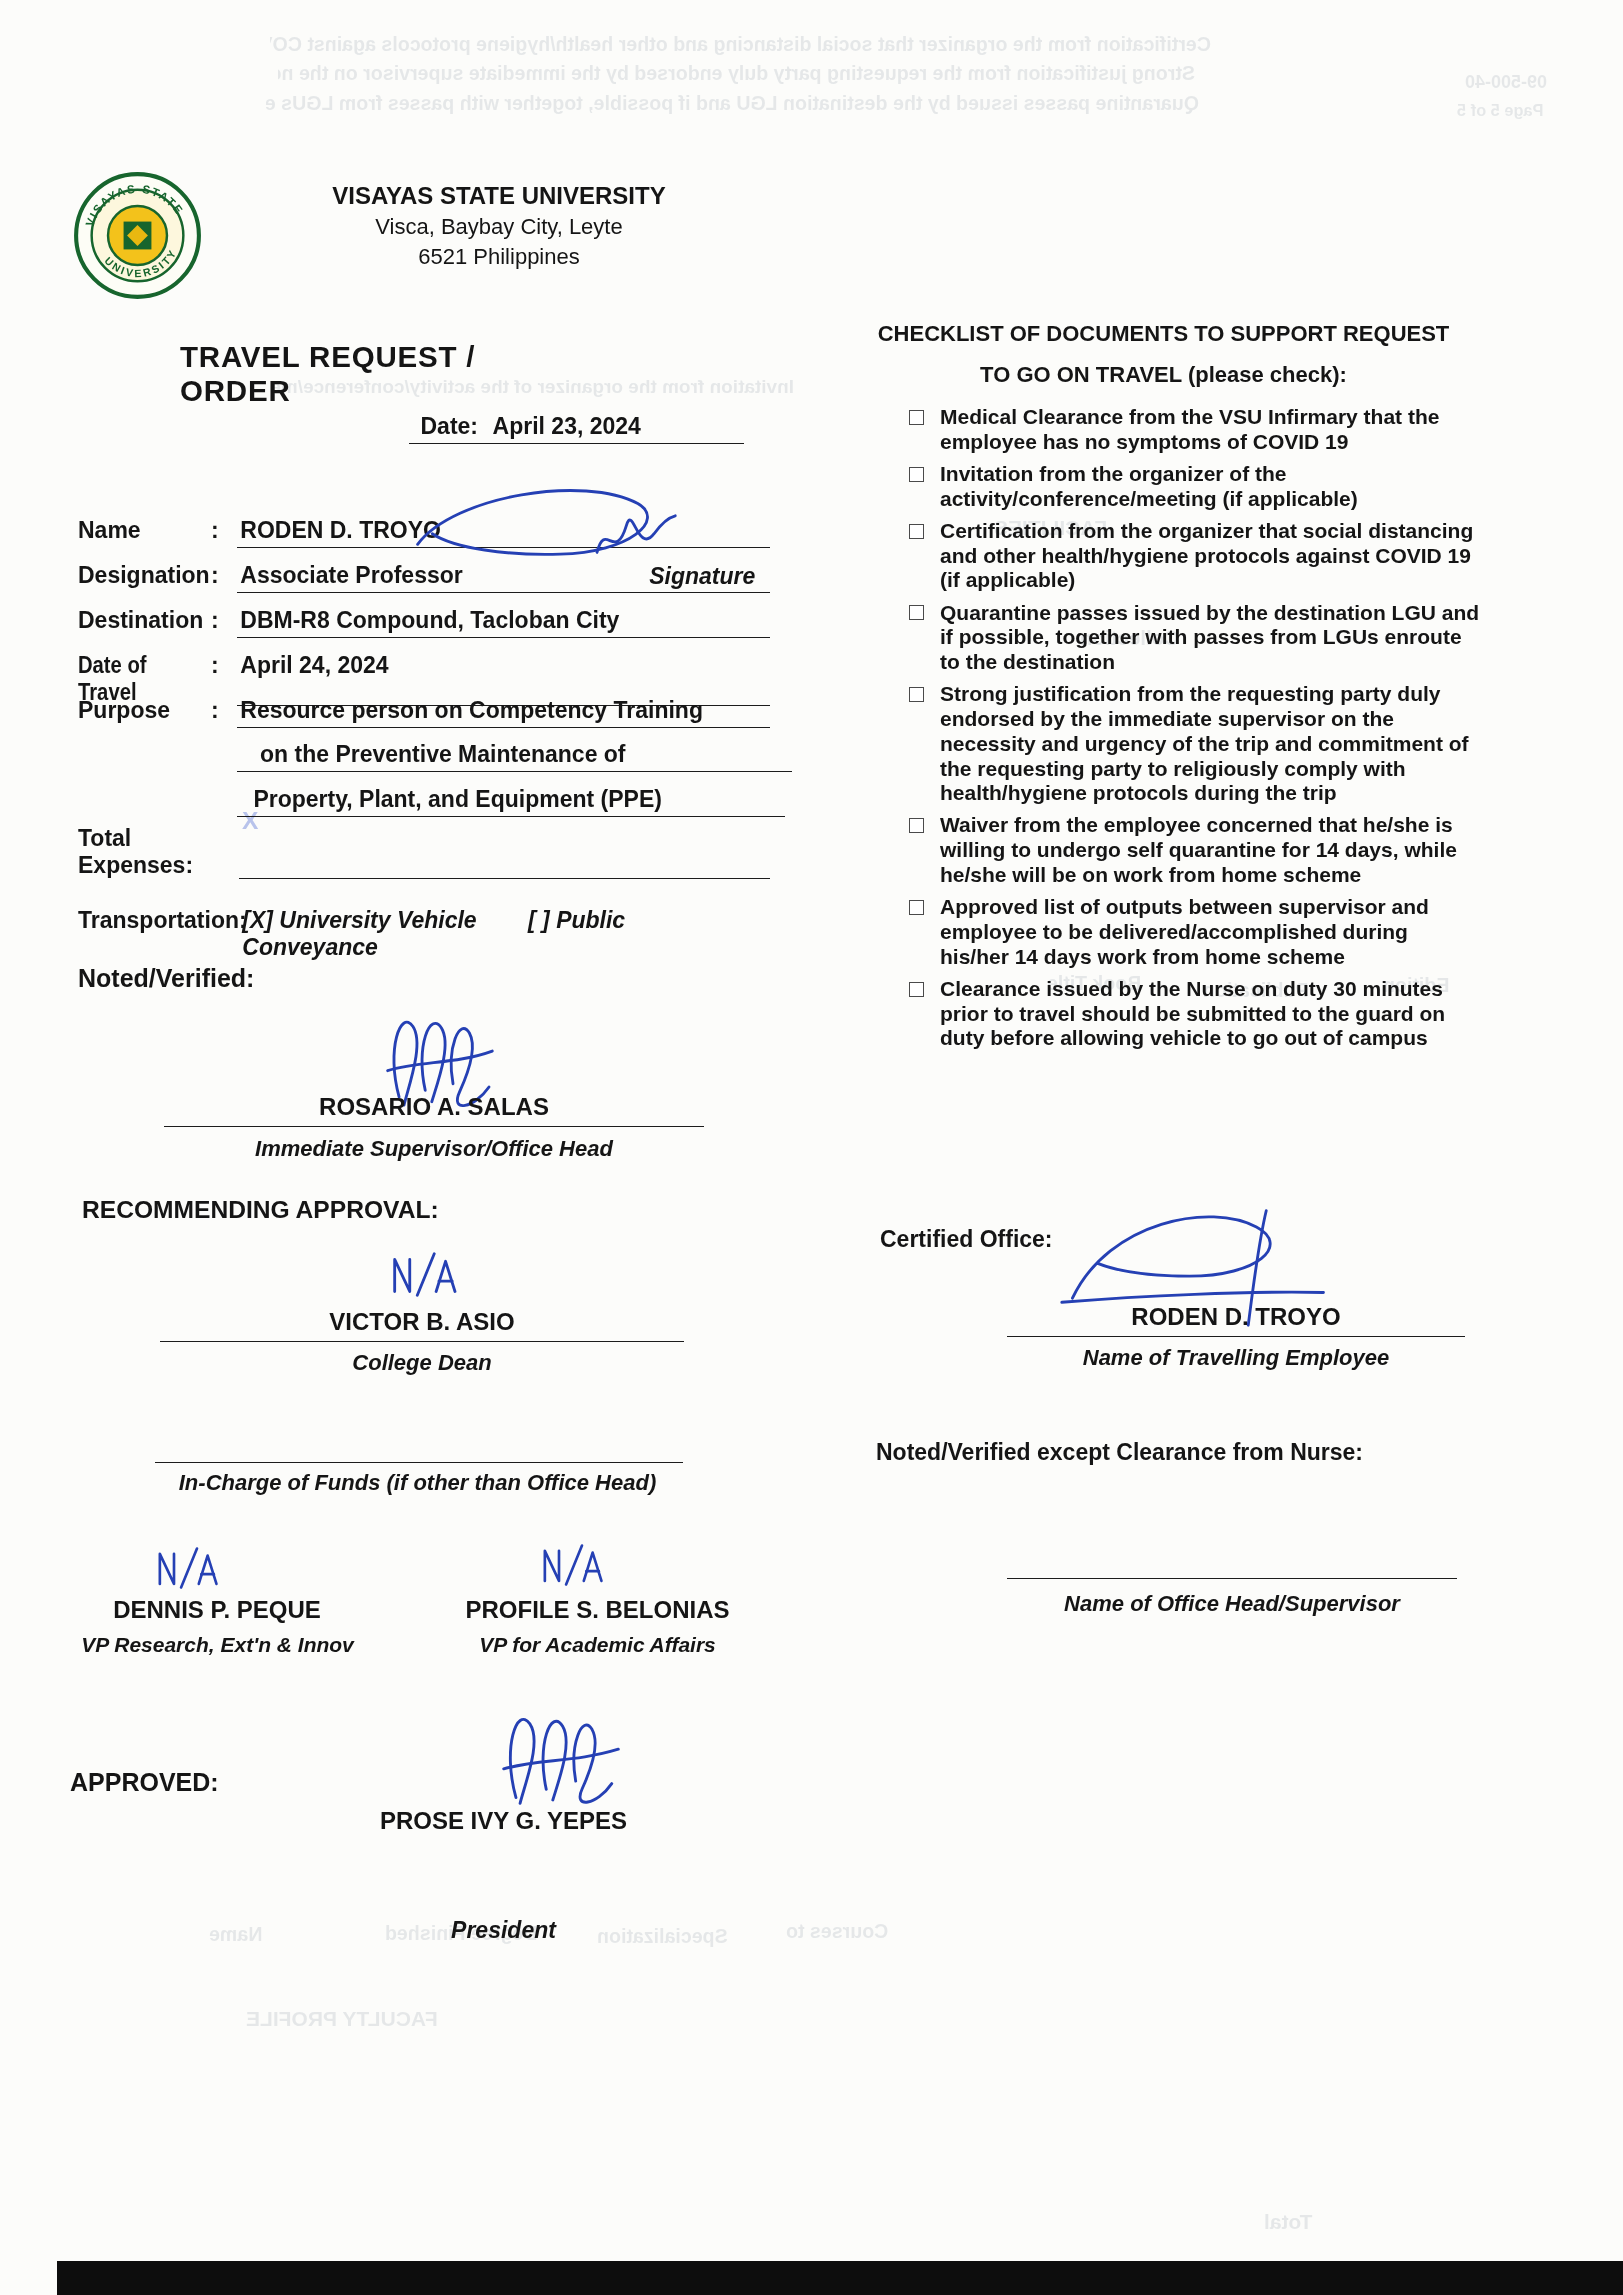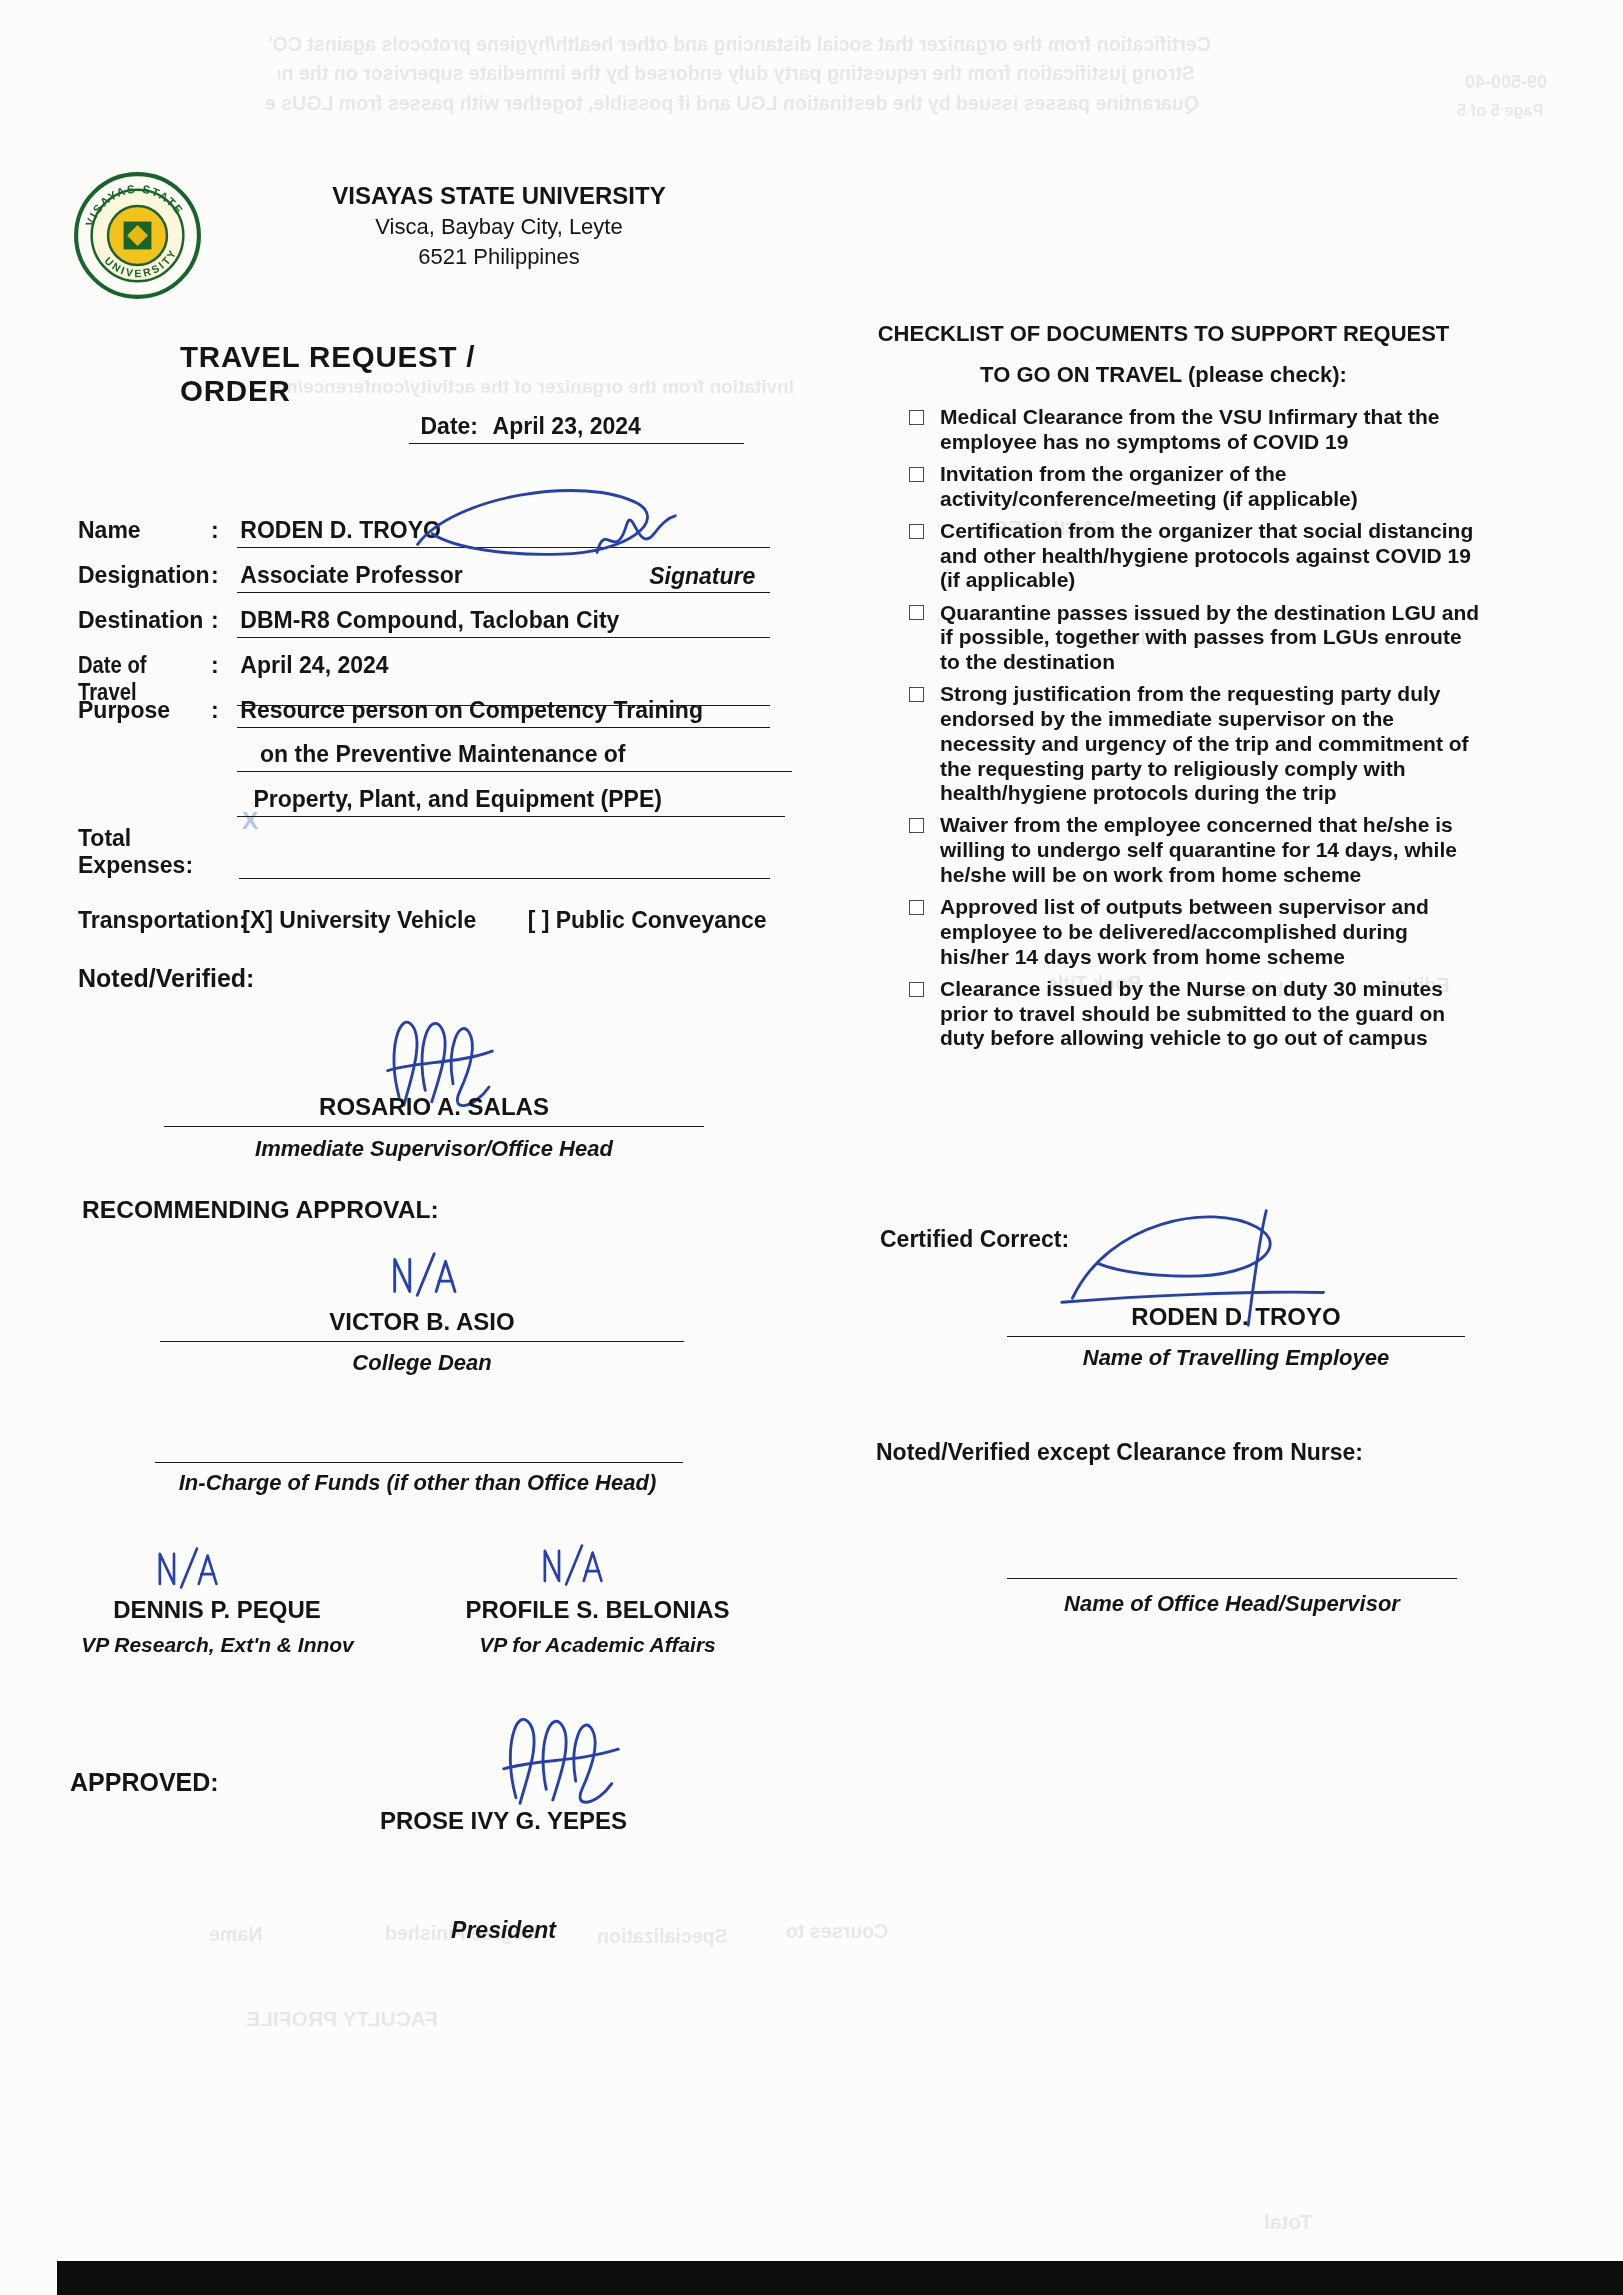--- a/index.html
+++ b/index.html
@@ -10,21 +10,21 @@
   .b{font-weight:bold;}
   .it{font-style:italic;}
   .c{text-align:center;}
   .u{border-bottom:1.6px solid #1c1c1c;}
   
   .frow{position:absolute;left:78px;width:692px;display:flex;font-size:23px;font-weight:bold;}
   .flabel{width:133px;flex:none;}
   .flabel2{width:161px;flex:none;}
   .fcolon{width:26px;flex:none;}
   .fval{flex:1;border-bottom:1.6px solid #1c1c1c;padding:0 3.3px 2.5px 3.3px;position:relative;}
-  .fval-plain{flex:1;padding:0 3.3px 2.5px 3.3px;}
+  .fval-plain{flex:1;padding:0 3.3px 2.5px 3.3px;font-style:italic;}
   .condense{transform:scaleX(.88);transform-origin:left center;}
   .sigcap{position:absolute;right:14.7px;top:0.8px;font-style:italic;}
   
   .ck-wrap{position:absolute;left:907px;top:405px;width:573px;}
   .ck-item{display:flex;margin-bottom:7.4px;}
   .cb{width:13px;height:13px;border:1.6px solid #4a4a4a;flex:0 0 13px;margin:4.9px 16.4px 0 1.6px;background:#fff;}
   .ck-text{font-weight:bold;font-size:21px;line-height:1.18;}
   
   .sig path{fill:none;stroke:#2540b4;stroke-width:3.5;stroke-linecap:round;stroke-linejoin:round;}
   .sigNA path{fill:none;stroke:#2540b4;stroke-width:3;stroke-linecap:round;stroke-linejoin:round;}
@@ -233,21 +233,21 @@
     <div class="ck-item">
       <span class="cb"></span>
       <span class="ck-text">Approved list of outputs between supervisor and employee to be delivered/accomplished during his/her 14 days work from home scheme</span>
     </div>
     <div class="ck-item">
       <span class="cb"></span>
       <span class="ck-text">Clearance issued by the Nurse on duty 30 minutes prior to travel should be submitted to the guard on duty before allowing vehicle to go out of campus</span>
     </div>
   </div>
 
-  <div class="abs b" style="left:880px;top:1226px;font-size:23px;">Certified Correct:</div>
+  <div class="abs b" style="left:880px;top:1226px;font-size:23px;">Certified Office:</div>
 
   <svg class="abs sig" style="left:1052px;top:1196px;" width="278" height="139" viewBox="0 0 340 170">
     <path d="M25 125 C 70 30, 195 8, 250 38 C 292 60, 252 98, 168 98 C 120 98, 80 92, 55 82"></path>
     <path d="M12 130 C 110 122, 240 116, 332 118"></path>
     <path d="M262 18 C 252 60, 246 112, 240 158"></path>
   </svg>
 
   <div class="abs b u c" style="left:1007px;top:1303px;width:458px;font-size:24px;padding-bottom:4.9px;">RODEN D. TROYO</div>
   <div class="abs b it c" style="left:1007px;top:1345px;width:458px;font-size:22px;">Name of Travelling Employee</div>
 

